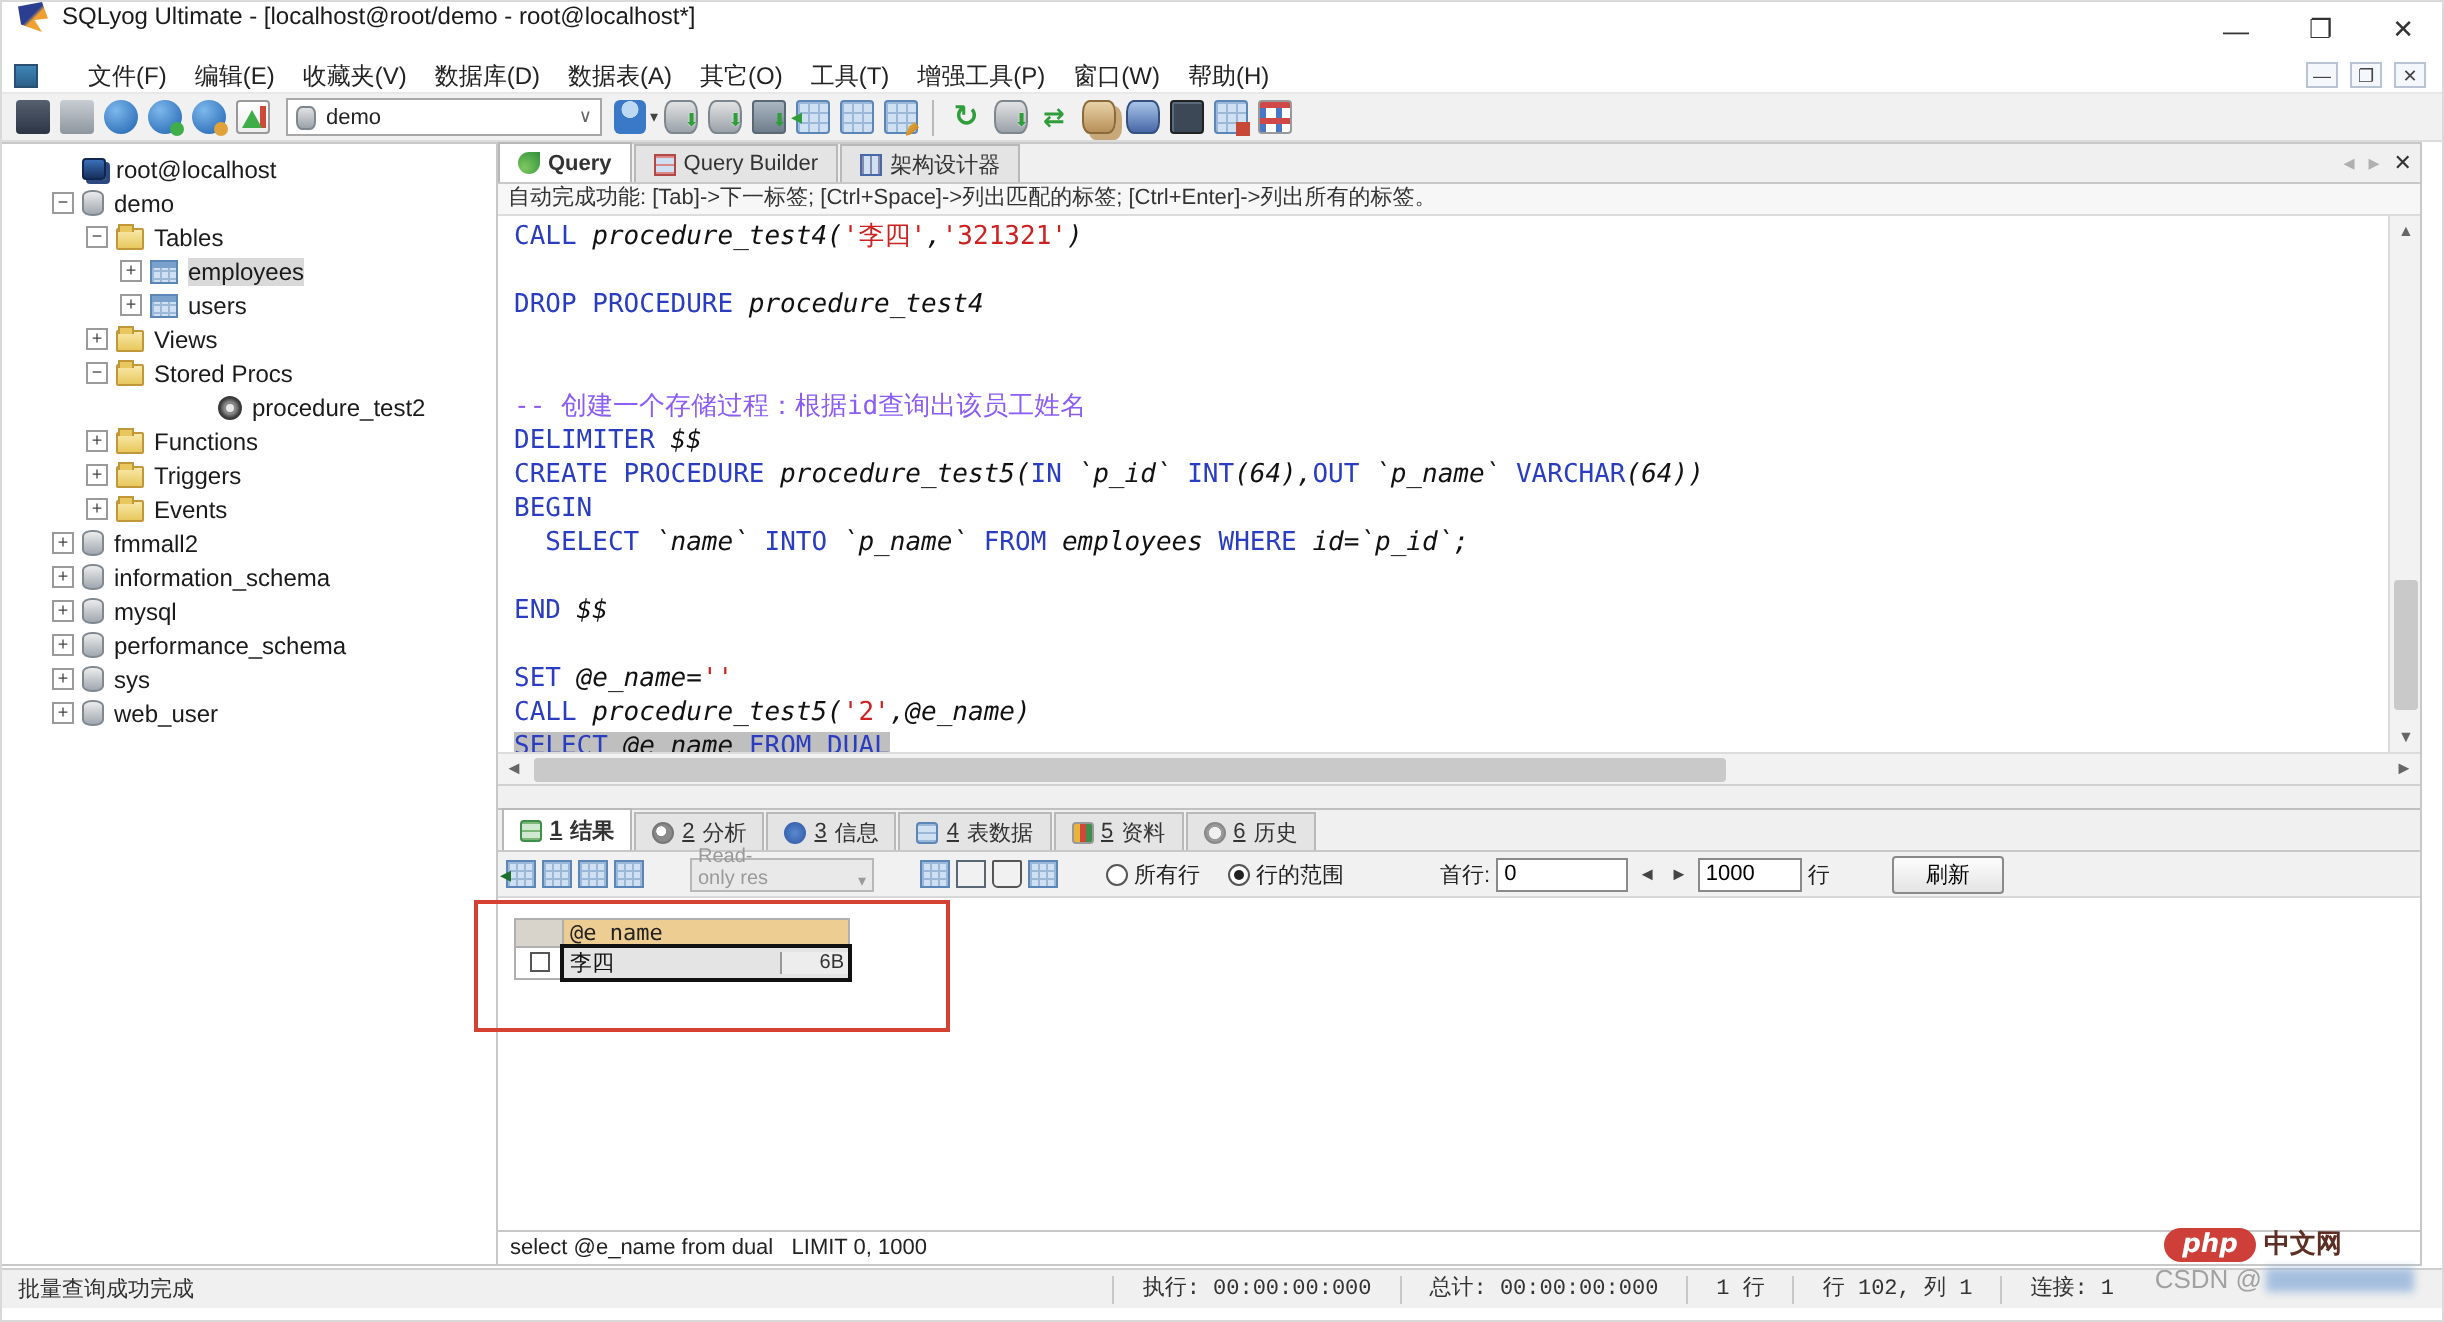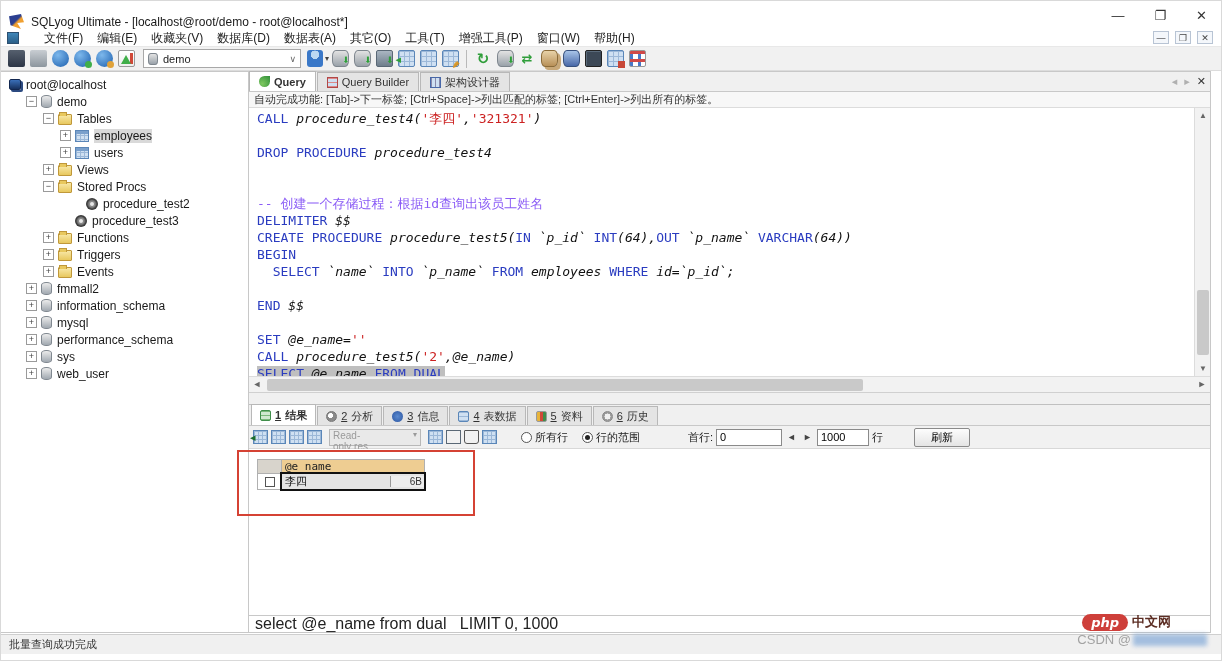--- a/index.html
+++ b/index.html
@@ -1,20 +1,20 @@
 <!DOCTYPE html>
 <html><head>
 <meta charset="utf-8">
 <style>
   * { margin:0; padding:0; box-sizing:border-box; }
   body { font-family:"Liberation Sans","DejaVu Sans",sans-serif; background:#fff; }
   .app { position:relative; width:1222px; height:661px; background:#fff; overflow:hidden; border:1px solid #d9d9d9; }
 
   
-  .titlebar { position:absolute; left:0; top:0; width:100%; height:28px; background:#fff; display:flex; align-items:flex-end; padding-left:8px; }
+  .titlebar { position:absolute; left:0; top:0; width:100%; height:28px; background:#fff; display:flex; align-items:flex-start; padding-left:8px; }
   .app-logo { width:15px; height:15px; margin-right:7px; background:linear-gradient(135deg,#2b3f90 45%,#f0a030 55%); clip-path:polygon(0 15%, 80% 0, 100% 55%, 55% 60%, 80% 100%, 10% 75%); }
   .title-text { font-size:12px; color:#1a1a1a; }
   .win-controls { position:absolute; right:14px; top:0; height:28px; display:flex; align-items:center; gap:30px; color:#333; font-size:13px; }
   .win-controls span { cursor:default; }
 
   
   .menubar { position:absolute; left:0; top:28px; width:100%; height:18px; background:#fff; display:flex; align-items:center; border-bottom:1px solid #e8e8e8;gap:12px; }
   .mdi-icon { width:12px; height:12px; margin:0 6px 0 6px; background:linear-gradient(#3f86b8,#2b5f88); border:1px solid #2b4f70; }
   .menu-item { font-size:12px; color:#222; padding:0 7px; height:18px; line-height:18px; }
   .mdi-controls { position:absolute; right:8px; top:2px; display:flex; gap:6px; }
@@ -116,39 +116,39 @@
   .ri-analyze { background:radial-gradient(circle at 40% 40%,#fff 30%,#8a8a8a 34%); border-radius:50%; border:1px solid #777; }
   .ri-info { background:radial-gradient(#5a8ad0,#2c55a0); border-radius:50%; }
   .ri-table { background:#cfe0f2; border:1px solid #5a86b8; background-image:linear-gradient(#9cb8d8 1px,transparent 1px); background-size:4px 4px; }
   .ri-objects { background:linear-gradient(90deg,#e8b43a 33%,#d04838 33% 66%,#3f8e4a 66%); border:1px solid #999; }
   .ri-history { background:radial-gradient(circle,#f0f0f0 45%,#9a9a9a 50%); border-radius:50%; border:1px solid #888; }
   .rtoolbar { height:23px; background:#f1f1f1; border-bottom:1px solid #d8d8d8; display:flex; align-items:center; padding-left:4px; font-size:11px; color:#222; gap:3px; }
   .rt-ic { width:15px; height:14px; background:#cfe0f2; border:1px solid #5a86b8; background-image:linear-gradient(#9cb8d8 1px,transparent 1px),linear-gradient(90deg,#9cb8d8 1px,transparent 1px); background-size:4px 4px; position:relative; }
   .rt-ic.first::after { content:"◂"; position:absolute; left:-4px; top:0; color:#1d6e2e; font-size:11px; }
   .rt-ic.save { background:linear-gradient(#aab6c2,#6f7e8c); border-color:#5a6876; background-image:none; }
   .rt-ic.trash { background:linear-gradient(#b8b8b8,#787878); border-color:#555; background-image:none; border-radius:1px 1px 3px 3px; }
-  .rt-dd { width:92px; height:17px; border:1px solid #b8b8b8; background:#e9e9e9; color:#9a9a9a; font-size:10px; display:flex; align-items:flex-start; padding:0 3px; margin:0 4px;gap:44px; }
+  .rt-dd { width:92px; height:17px; border:1px solid #b8b8b8; background:#e9e9e9; color:#9a9a9a; font-size:10px; display:flex; align-items:flex-end; padding:0 3px; margin:0 20px;gap:44px; }
   .rt-dd .caret { margin-left:auto; font-size:8px; }
   .radio { width:11px; height:11px; border:1px solid #555; border-radius:50%; background:#fff; display:inline-block; position:relative; margin-right:3px; vertical-align:-2px; }
   .radio.on::after { content:""; position:absolute; left:2px; top:2px; width:5px; height:5px; background:#222; border-radius:50%; }
   .rt-input { height:17px; border:1px solid #8a8a8a; background:#fff; font-size:11px; padding:0 3px; font-family:"Liberation Sans",sans-serif; }
   .spin { font-size:9px; color:#444; padding:0 2px; }
   .refresh-btn { height:19px; padding:0 16px; font-size:11px; background:linear-gradient(#fdfdfd,#e4e4e4); border:1px solid #8a8a8a; border-radius:2px; margin-left:28px; }
   .rgrid { flex:1; background:#fff; position:relative; padding:10px 0 0 8px; }
   .grid-table { border-collapse:collapse; font-size:11px; }
   .grid-table td { border:1px solid #b0b0b0; height:14px; }
   .gh-corner { width:24px; background:#d8d4cc; }
   .gh-col { width:142px; background:#eecd92; font-family:"DejaVu Sans Mono",monospace; font-size:11px; padding:0 3px; color:#222; }
   .gc-check { width:24px; text-align:center; background:#fff; }
   .gc-check span { display:inline-block; width:10px; height:10px; border:1px solid #555; background:#fff; vertical-align:middle; }
   .gc-val { width:142px; background:#e4e4e4; outline:2px solid #111; display:flex; align-items:center; height:15px; }
   .gc-val .v { flex:1; padding:0 3px; font-size:11px; color:#111; }
   .gc-val .sz { width:34px; text-align:right; font-size:10px; color:#333; border-left:1px solid #999; padding-right:2px; background:#ededed; }
   .red-annotation { position:absolute; left:236px; top:449px; width:238px; height:66px; border:2px solid #d54234; z-index:6; pointer-events:none; }
-  .rstatusline { height:17px; border-top:1px solid #c8c8c8; background:#fff; font-size:16px; color:#222; padding-left:6px; line-height:16px; white-space:pre; flex:none; }
+  .rstatusline { height:17px; border-top:1px solid #c8c8c8; background:#fff; font-size:11px; color:#222; padding-left:6px; line-height:16px; white-space:pre; flex:none; }
 
   
   .statusbar { position:absolute; left:0; top:633px; width:100%; height:20px; background:#f0f0f0; border-top:1px solid #cfcfcf; display:flex; align-items:center; font-size:11px; color:#333;font-family:Liberation Mono, monospace; }
   .sb-left { padding-left:8px; }
   .sb-group { margin-left:auto; display:flex; height:100%; align-items:center; }
   .sb-seg { padding:0 14px; border-left:1px solid #c8c8c8; height:14px; line-height:14px; }
   .sb-pad { width:150px; }
 
   
   .php-logo { position:absolute; right:50px; top:612px; display:flex; align-items:center; gap:4px; z-index:9; }
@@ -260,21 +260,21 @@
       </div>
       <div class="tbtn">
         <span class="tb-ic k-tablecalc"></span>
       </div>
       <div class="tbtn">
         <span class="tb-ic k-org"></span>
       </div>
     </div>
 
   <div class="sidebar" id="tree">
-      <div class="tree-row" style="padding-left: 8px;">
+      <div class="tree-row" style="padding-left: 8px; margin-left: 32px;">
         <span class="tico server"></span>
         <span class="tlabel">root@localhost</span>
       </div>
       <div class="tree-row" style="padding-left: 25px;">
         <span class="texp">−</span>
         <span class="tico database"></span>
         <span class="tlabel">demo</span>
       </div>
       <div class="tree-row" style="padding-left: 42px;">
         <span class="texp">−</span>
@@ -294,29 +294,24 @@
       <div class="tree-row" style="padding-left: 42px;">
         <span class="texp">+</span>
         <span class="tico folder"></span>
         <span class="tlabel">Views</span>
       </div>
       <div class="tree-row" style="padding-left: 42px;">
         <span class="texp">−</span>
         <span class="tico folder"></span>
         <span class="tlabel">Stored Procs</span>
       </div>
-      <div class="tree-row" style="padding-left: 70px;">
+      <div class="tree-row" style="padding-left: 93px;">
         <span class="tspace"></span>
         <span class="tico proc"></span>
         <span class="tlabel">procedure_test2</span>
-      </div>
-      <div class="tree-row" style="padding-left: 59px;">
-        <span class="tspace"></span>
-        <span class="tico proc"></span>
-        <span class="tlabel">procedure_test3</span>
       </div>
       <div class="tree-row" style="padding-left: 42px;">
         <span class="texp">+</span>
         <span class="tico folder"></span>
         <span class="tlabel">Functions</span>
       </div>
       <div class="tree-row" style="padding-left: 42px;">
         <span class="texp">+</span>
         <span class="tico folder"></span>
         <span class="tlabel">Triggers</span>
@@ -476,20 +471,28 @@
           </table>
       </div>
       <div class="rstatusline">select @e_name from dual   LIMIT 0, 1000</div>
     </div>
   </div>
 
   <div class="red-annotation"></div>
 
   <div class="statusbar">
     <span class="sb-left">批量查询成功完成</span>
+    <div class="sb-group">
+      <span class="sb-seg">执行: 00:00:00:000</span>
+      <span class="sb-seg">总计: 00:00:00:000</span>
+      <span class="sb-seg">1 行</span>
+      <span class="sb-seg">行 102, 列 1</span>
+      <span class="sb-seg">连接: 1</span>
+      <span class="sb-pad"></span>
+    </div>
   </div>
 
   <div class="php-logo">
     <span class="php-pill">php</span>
     <span class="php-cn">中文网</span>
   </div>
   <div class="csdn-mark">
     <span>CSDN @</span>
       <span class="csdn-blur"></span>
   </div>

